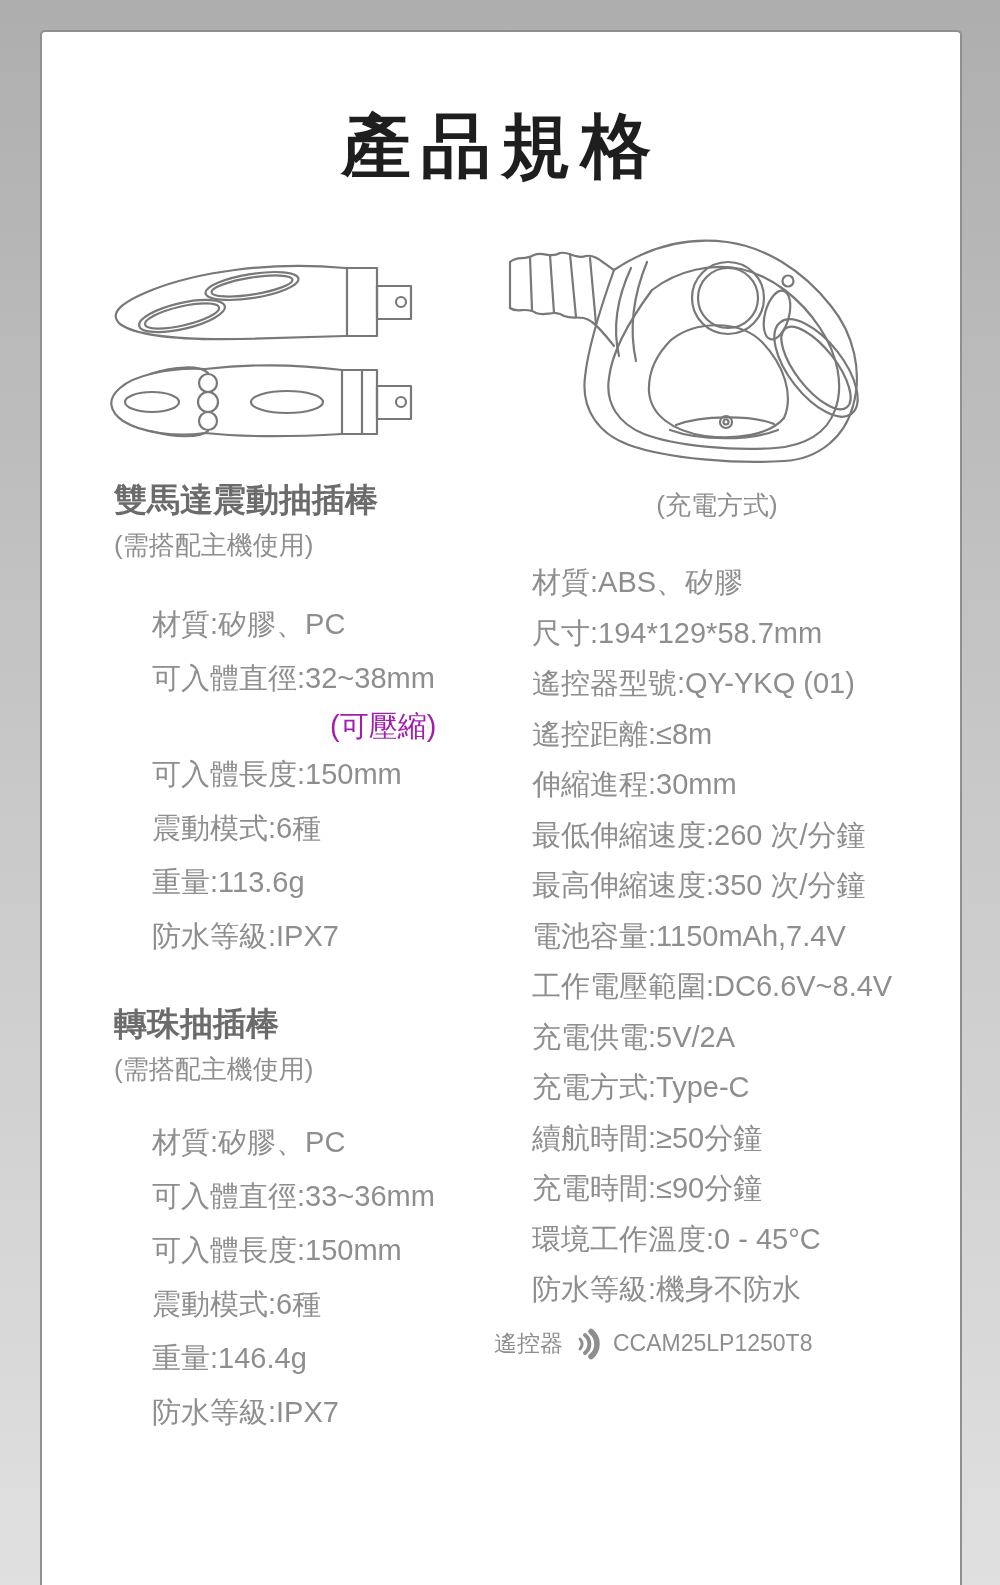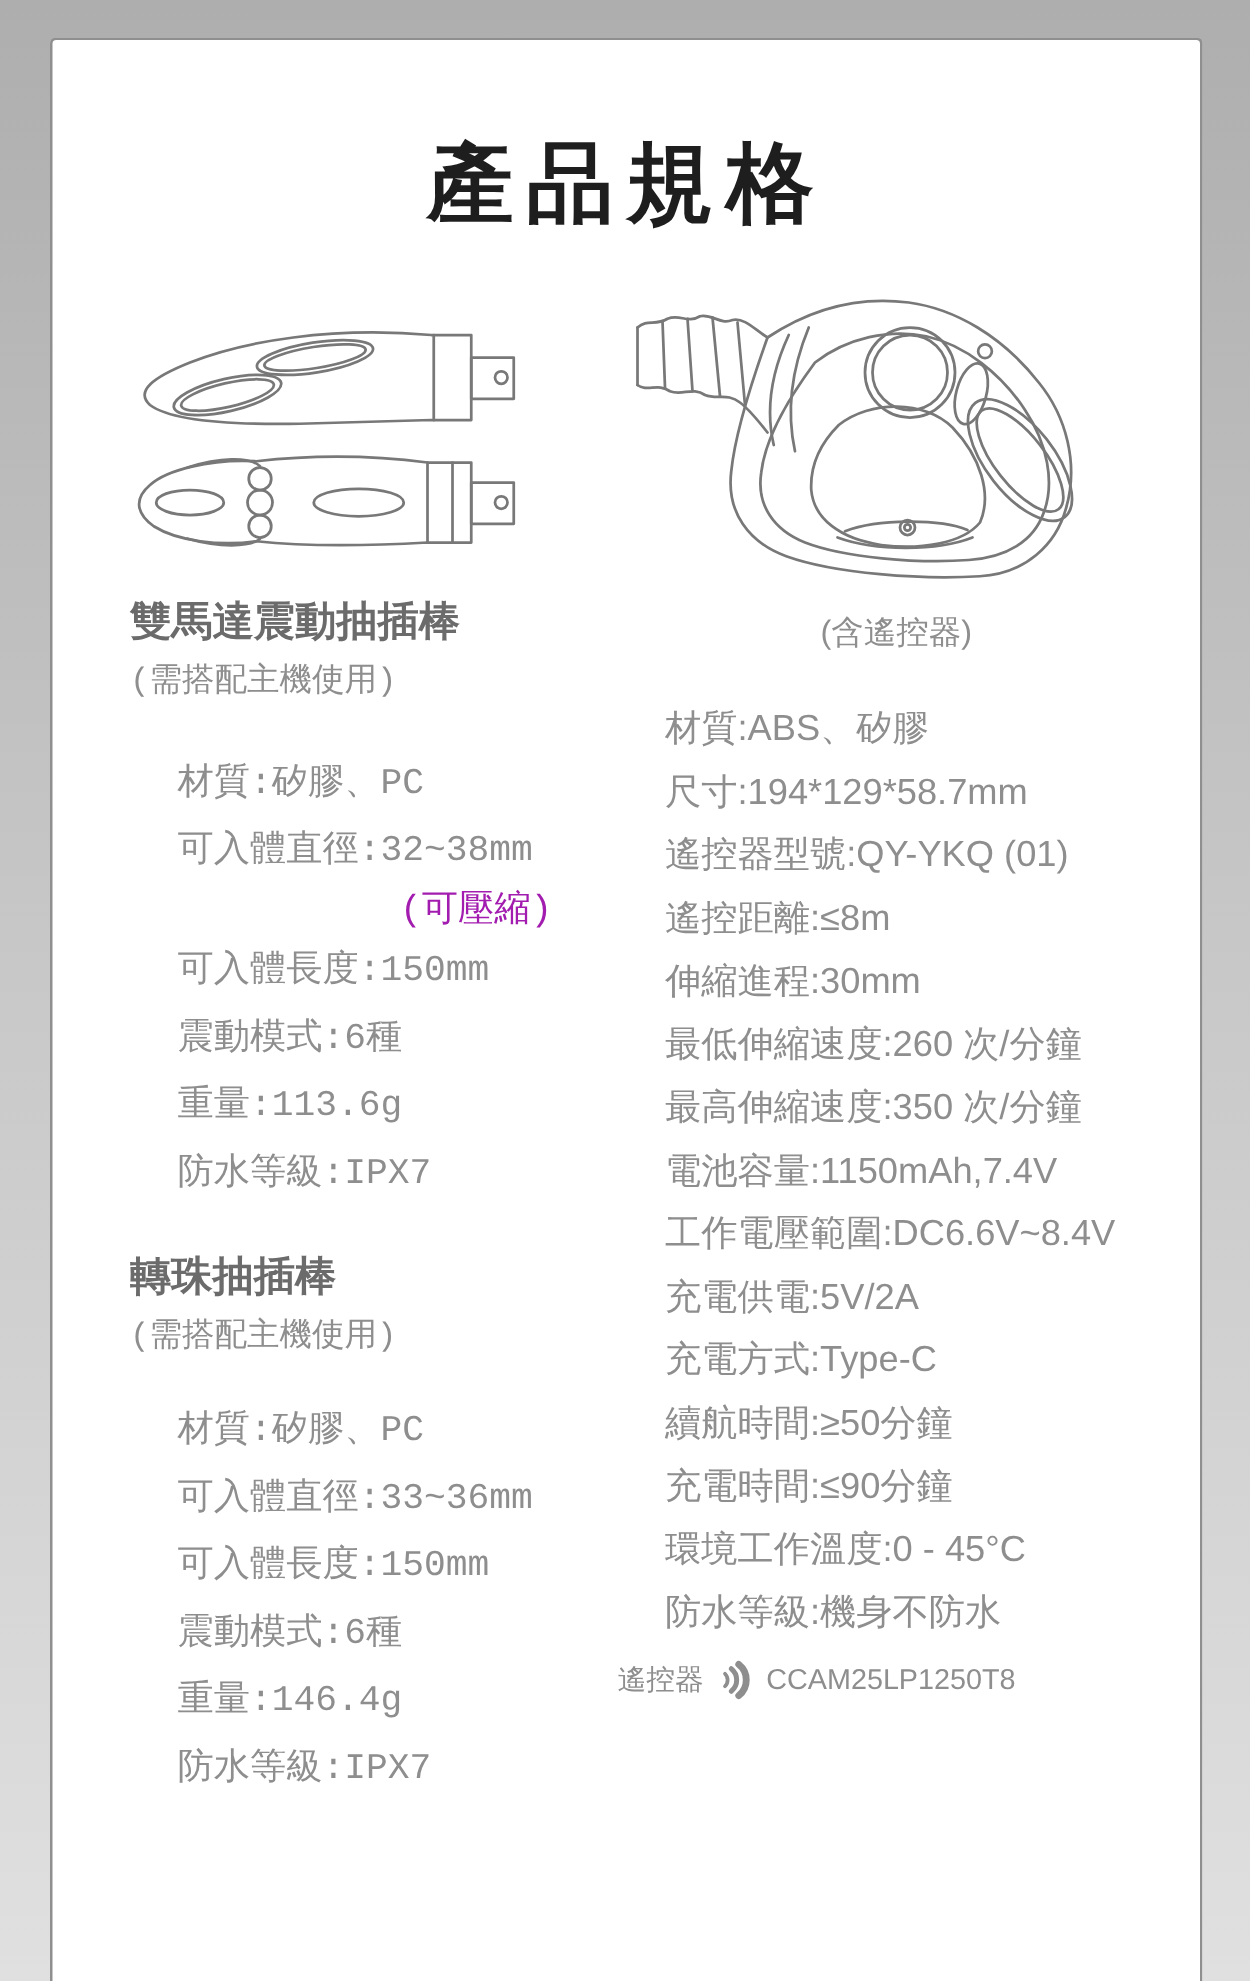--- a/index.html
+++ b/index.html
@@ -29,21 +29,21 @@
     font-weight: 600;
     letter-spacing: 10px;
     color: #1e1e1e;
     white-space: nowrap;
   }
   .illus-left  { position: absolute; left: 48px;  top: 208px; width: 382px; height: 222px; }
   .illus-right { position: absolute; left: 458px; top: 188px; width: 422px; height: 262px; }
   svg.linework { display: block; width: 100%; height: 100%; }
   svg.linework * { vector-effect: non-scaling-stroke; }
 
-  .col-left  { position: absolute; left: 62px;  top: 448px; width: 372px; font-family: Liberation Mono, monospace; }
+  .col-left  { position: absolute; left: 72px;  top: 448px; width: 372px; }
   .col-right { position: absolute; left: 452px; top: 448px; width: 446px; }
 
   .sec-heading {
     font-size: 33px;
     font-weight: 700;
     color: #6b6b6b;
     line-height: 40px;
     white-space: nowrap;
   }
   .col-right .sec-heading, .col-right .sec-note { text-align: center; }
@@ -187,21 +187,21 @@
         <div class="spec-row">可入體直徑:33~36mm</div>
         <div class="spec-row">可入體長度:150mm</div>
         <div class="spec-row">震動模式:6種</div>
         <div class="spec-row">重量:146.4g</div>
         <div class="spec-row">防水等級:IPX7</div>
       </div>
     </div>
   </div>
 
   <div class="col-right">
-    <div class="sec-note">(含遙控器)</div>
+    <div class="sec-note">(充電方式)</div>
     <div class="specs">
       <div class="spec-row">材質:ABS、矽膠</div>
       <div class="spec-row">尺寸:194*129*58.7mm</div>
       <div class="spec-row">遙控器型號:QY-YKQ (01)</div>
       <div class="spec-row">遙控距離:≤8m</div>
       <div class="spec-row">伸縮進程:30mm</div>
       <div class="spec-row">最低伸縮速度:260 次/分鐘</div>
       <div class="spec-row">最高伸縮速度:350 次/分鐘</div>
       <div class="spec-row">電池容量:1150mAh,7.4V</div>
       <div class="spec-row">工作電壓範圍:DC6.6V~8.4V</div>

